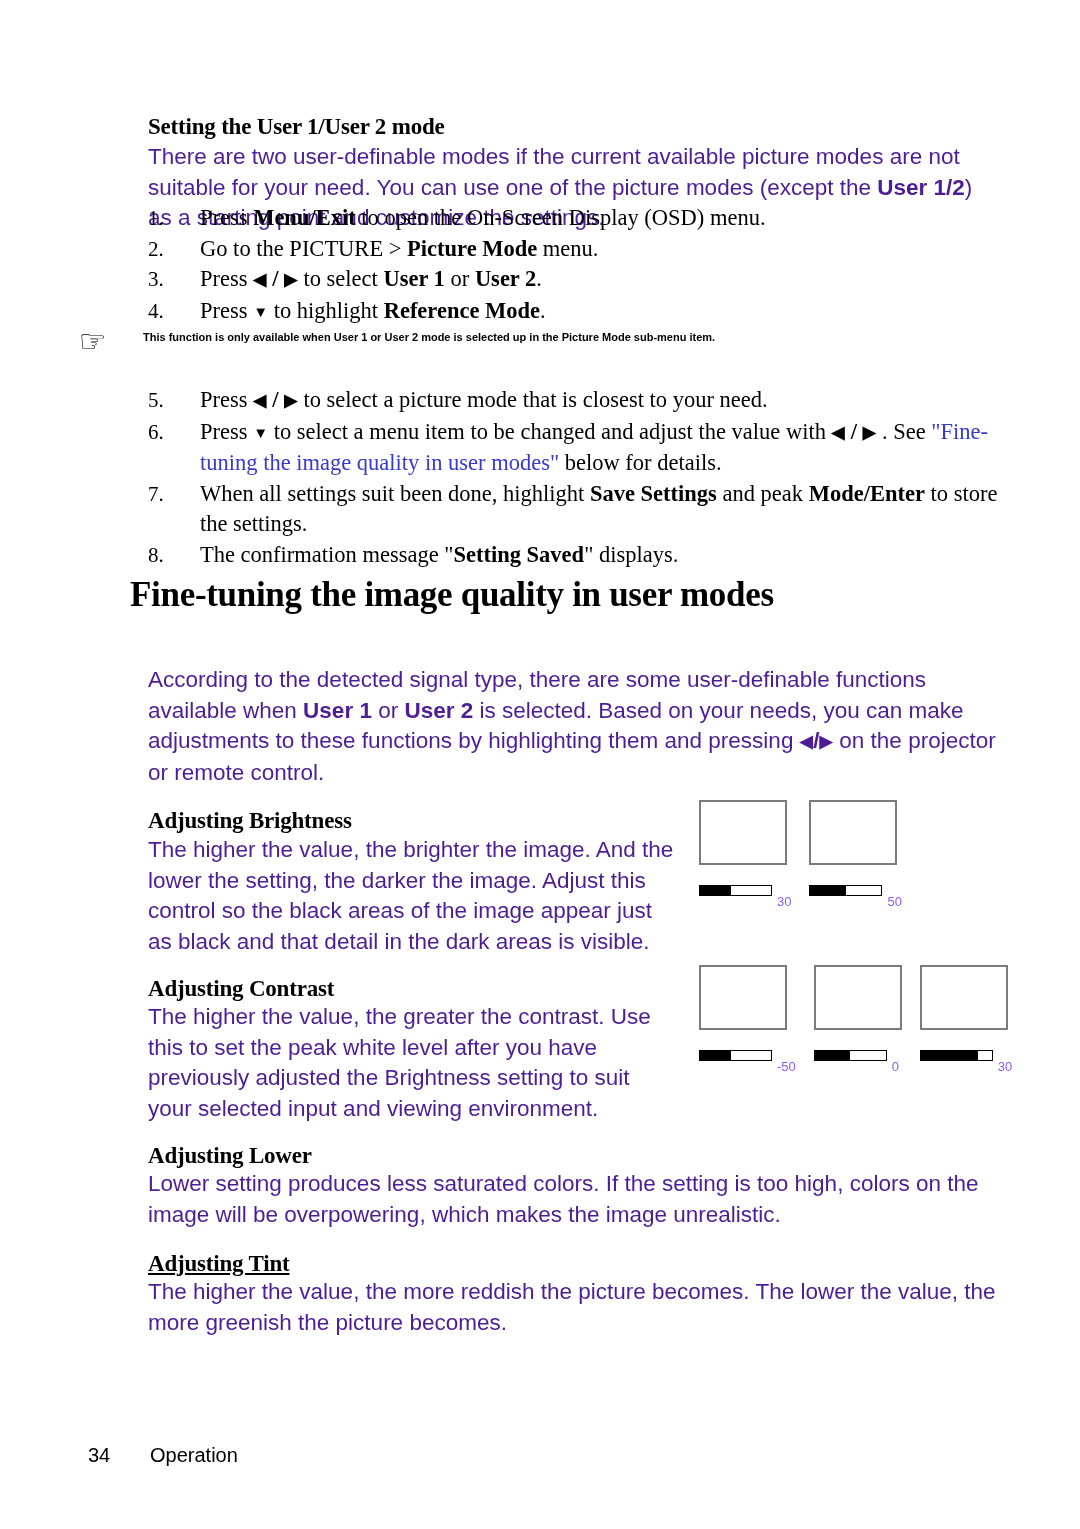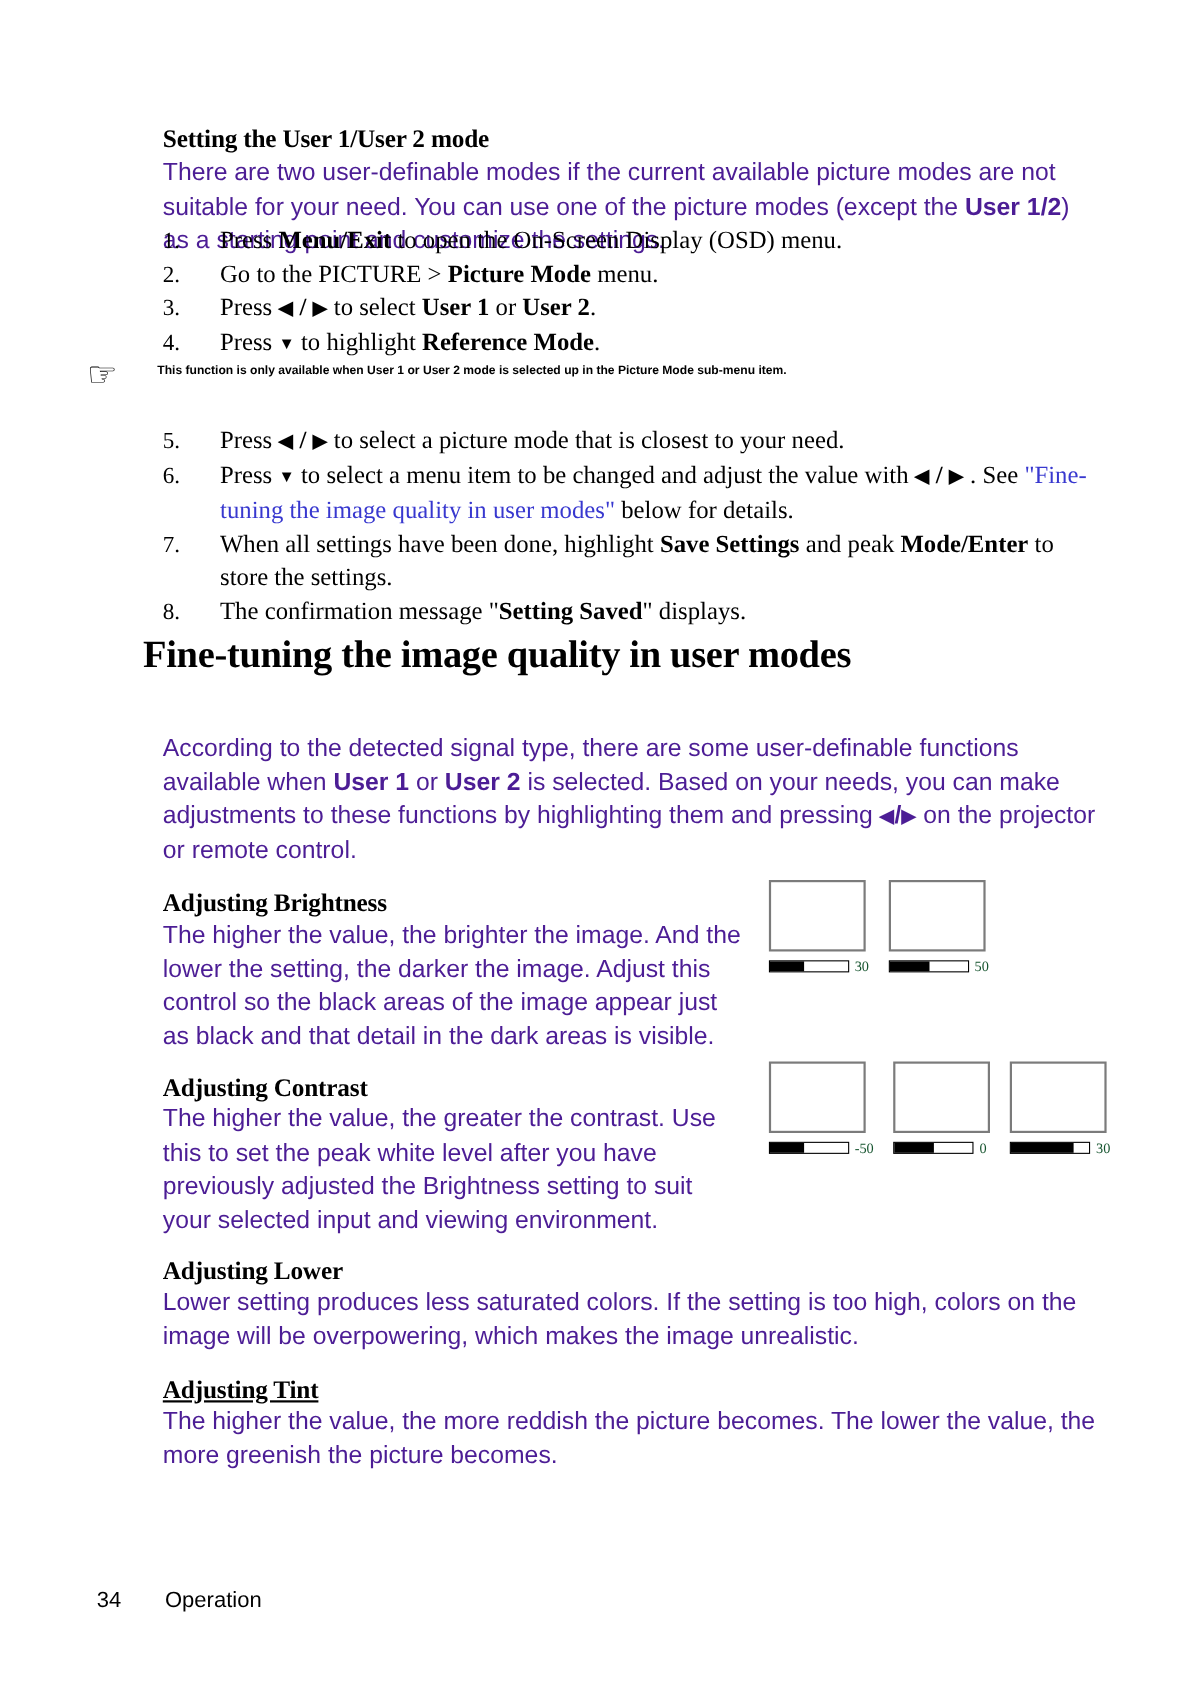--- a/index.html
+++ b/index.html
@@ -123,25 +123,26 @@
     background: #ffffff;
     box-sizing: border-box;
   }
   .barfill {
     position: absolute;
     left: 0; top: 0; bottom: 0;
     background: #000000;
   }
   .barval {
     margin-left: 5px;
-    font-family: Liberation Serif, serif;
+    font-family: Liberation Sans, sans-serif;
     font-size: 13px;
     line-height: 13px;
-    color: #14532d;
+    color: #8b5cf6;
     white-space: nowrap;
+    margin-top: 23px;
   }
   .gap { width: 18px; }
 
   
   .footer {
     position: absolute;
     left: 88px;
     top: 1444px;
     font-family: "Liberation Sans", sans-serif;
     font-size: 20px;
@@ -184,21 +185,21 @@
     <div class="oitem">
       <span class="onum">5.</span>
       <span><span>Press </span><b class="arrow">◀</b><b> / </b><b class="arrow">▶</b><span> to select a picture mode that is closest to your need.</span></span>
     </div>
     <div class="oitem">
       <span class="onum">6.</span>
       <span><span>Press </span><b class="dnarrow">▼</b><span> to select a menu item to be changed and adjust the value with </span><b class="arrow">◀</b><b> / </b><b class="arrow">▶</b><span> . See </span><span class="link">"Fine-tuning the image quality in user modes"</span><span> below for details.</span></span>
     </div>
     <div class="oitem">
       <span class="onum">7.</span>
-      <span><span>When all settings have been done, highlight </span><b>Save Settings</b><span> and peak </span><b>Mode/Enter</b><span> to store the settings.</span></span>
+      <span><span>When all settings suit been done, highlight </span><b>Save Settings</b><span> and peak </span><b>Mode/Enter</b><span> to store the settings.</span></span>
     </div>
     <div class="oitem">
       <span class="onum">8.</span>
       <span><span>The confirmation message "</span><b>Setting Saved</b><span>" displays.</span></span>
     </div>
   </div>
 
   <div class="section-title">Fine-tuning the image quality in user modes</div>
 
   <div class="body-p" style="left:148px; top:623px; width:850px;"><span>According to the detected signal type, there are some user-definable functions available when </span><b>User 1</b><span> or </span><b>User 2</b><span> is selected. Based on your needs, you can make adjustments to these functions by highlighting them and pressing </span><b class="arrow">◀</b><b>/</b><b class="arrow">▶</b><span> on the projector or remote control.</span></div>

